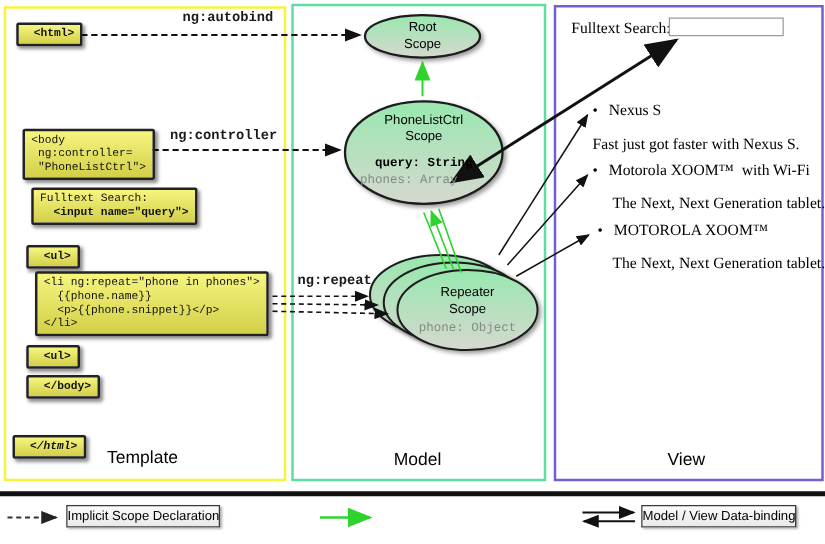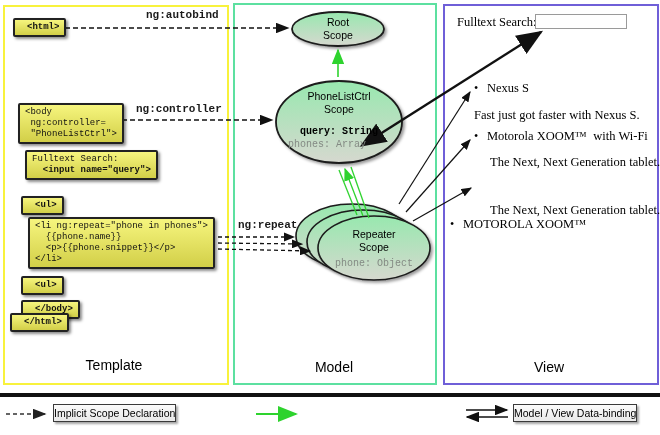--- a/index.html
+++ b/index.html
@@ -109,21 +109,21 @@
  ng:controller=
  "PhoneListCtrl"&gt;</div>
   <div class="codebox" style="left:25px;top:150px;"><span class="r">Fulltext Search:</span><span class="b">  &lt;input name="query"&gt;</span></div>
   <div class="codebox tag" style="left:21px;top:196px;">&lt;ul&gt;</div>
   <div class="codebox" style="left:28px;top:217px;">&lt;li ng:repeat="phone in phones"&gt;
   {{phone.name}}
   &lt;p&gt;{{phone.snippet}}&lt;/p&gt;
 &lt;/li&gt;</div>
   <div class="codebox tag" style="left:21px;top:276px;">&lt;ul&gt;</div>
   <div class="codebox tag" style="left:21px;top:300px;">&lt;/body&gt;</div>
-  <div class="codebox tag" style="left:10px;top:313px;">&lt;/html&gt;</div>
+  <div class="codebox tag" style="left:10px;top:348px;font-style:italic;">&lt;/html&gt;</div>
 
   <div class="mlabel" style="left:146px;top:9px;">ng:autobind</div>
   <div class="mlabel" style="left:136px;top:103px;">ng:controller</div>
   <div class="mlabel" style="left:238px;top:219px;">ng:repeat</div>
 
   <div class="etext" style="left:288px;top:16px;width:100px;">Root
 Scope</div>
   <div class="etext" style="left:276px;top:90px;width:126px;">PhoneListCtrl
 Scope</div>
   <div class="eprop bold" style="left:276px;top:126px;width:126px;">query: String</div>
@@ -134,21 +134,21 @@
 
   <div class="vtext" style="left:457px;top:15px;">Fulltext Search:</div>
   <input class="vinput" type="text" value="" style="">
 
   <div class="vtext vitem-title" style="left:474px;top:81px;"><span class="bullet">•</span><span>Nexus S</span></div>
   <div class="vtext" style="left:474px;top:108px;">Fast just got faster with Nexus S.</div>
 
   <div class="vtext vitem-title" style="left:474px;top:129px;"><span class="bullet">•</span><span>Motorola XOOM™  with Wi-Fi</span></div>
   <div class="vtext" style="left:490px;top:155px;">The Next, Next Generation tablet.</div>
 
-  <div class="vtext vitem-title" style="left:450px;top:177px;margin-top:40px;"><span class="bullet">•</span><span>MOTOROLA XOOM™</span></div>
+  <div class="vtext vitem-title" style="left:478px;top:177px;"><span class="bullet">•</span><span>MOTOROLA XOOM™</span></div>
   <div class="vtext" style="left:490px;top:203px;">The Next, Next Generation tablet.</div>
 
   <div class="col-title" style="left:3px;top:357px;width:222px;">Template</div>
   <div class="col-title" style="left:233px;top:359px;width:202px;">Model</div>
   <div class="col-title" style="left:443px;top:359px;width:212px;">View</div>
 
   <div class="legendbox" style="left:53px;top:404px;">Implicit Scope Declaration</div>
   <div class="legendbox" style="left:513px;top:404px;">Model / View Data-binding</div>
 
 </div>

